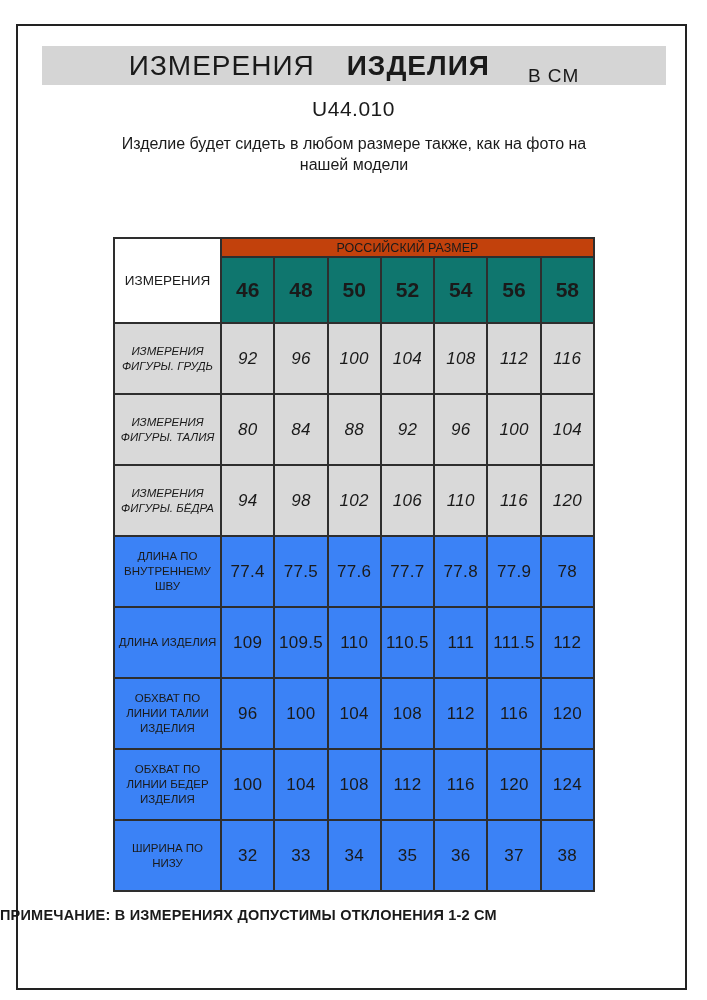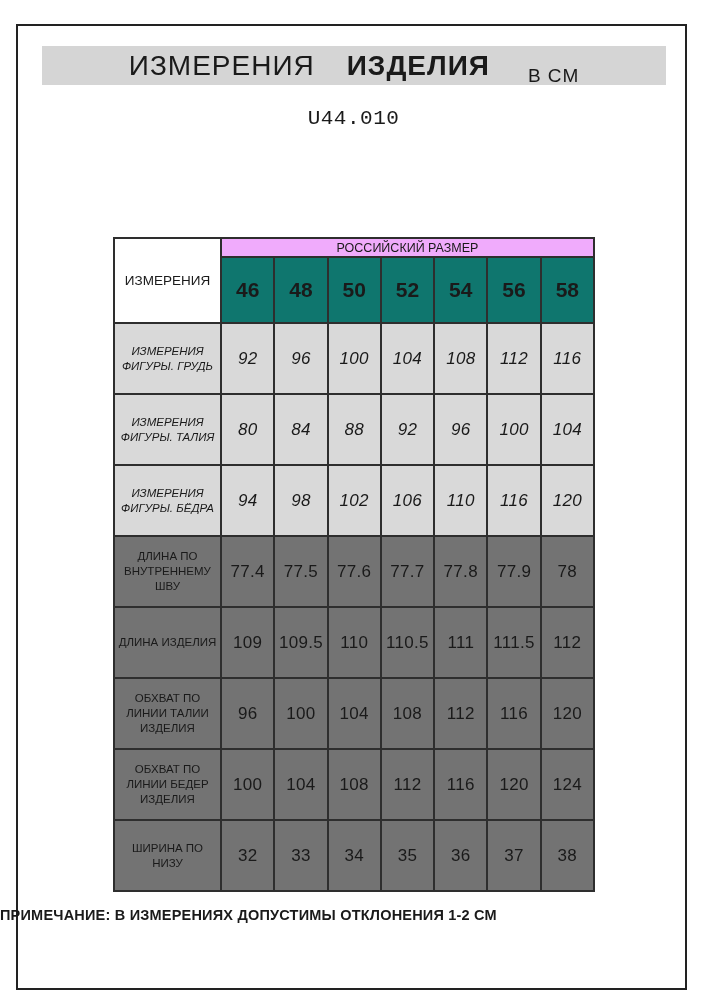--- a/index.html
+++ b/index.html
@@ -15,42 +15,42 @@
   }
   .title-bar {
     position:absolute; left:42px; top:46px; width:624px; height:39px;
     background:var(--shade-bar, #d5d5d5);
     display:flex; align-items:center; justify-content:center;
   }
   .title-word1 { font-size:28px; font-weight:400; letter-spacing:1px; }
   .title-word2 { font-size:28px; font-weight:700; letter-spacing:1px; margin-left:32px; }
   .title-unit  { font-size:19px; font-weight:400; margin-left:38px; margin-top:21px; letter-spacing:1px; }
   .article {
-    position:absolute; left:0; top:107px; width:100%;
-    text-align:center; font-size:21px; letter-spacing:0.5px;font-family:Liberation Mono, monospace;
+    position:absolute; left:0; top:97px; width:100%;
+    text-align:center; font-size:21px; letter-spacing:0.5px;
   }
   .subtitle {
     position:absolute; left:114px; top:133px; width:480px;
     text-align:center; font-size:16px; line-height:1.32;
   }
   table.size-table {
     position:absolute; left:113px; top:237px; width:482px;
     border-collapse:collapse; table-layout:fixed;
   }
   .size-table td, .size-table th {
     border:2px solid #2e2e2e; text-align:center; vertical-align:middle;
     overflow:visible;
   }
   .corner-cell { font-size:13.5px; font-weight:400; background:#fff; }
-  .group-header { height:19px; font-size:12.5px; font-weight:400; background:#f0abfc; }
+  .group-header { height:19px; font-size:12.5px; font-weight:400; background:#c2410c; }
   .size-header-row { height:66px; background:#0f766e; }
   .size-header-row th { font-size:21px; font-weight:700; }
   tr.data-row { height:71px; }
   tr.row-figure { background:var(--shade-row, #d9d9d9); font-style:italic; }
-  tr.row-product { background:#737373;padding-left:27px; }
+  tr.row-product { background:#3b82f6;padding-left:27px; }
   .lbl { font-size:11.5px; line-height:1.3; padding:2px 1px; }
   .val { font-size:17px; letter-spacing:0.3px; }
   .note {
     position:absolute; left:0; top:907px; width:100%;
     text-align:left; font-size:14.5px; font-weight:700; letter-spacing:0.2px;
   }
 </style>
 </head>
 <body>
 
@@ -58,20 +58,21 @@
   <div class="frame"></div>
 
   <div class="title-bar">
     <span class="title-word1">ИЗМЕРЕНИЯ</span>
     <span class="title-word2">ИЗДЕЛИЯ</span>
     <span class="title-unit">В СМ</span>
   </div>
 
   <div class="article">U44.010</div>
 
+  <div class="subtitle">Изделие будет сидеть в любом размере также, как на фото на нашей модели</div>
 
   <table class="size-table">
     <colgroup>
       <col style="width:107px">
       <col>
         <col>
         <col>
         <col>
         <col>
         <col>

